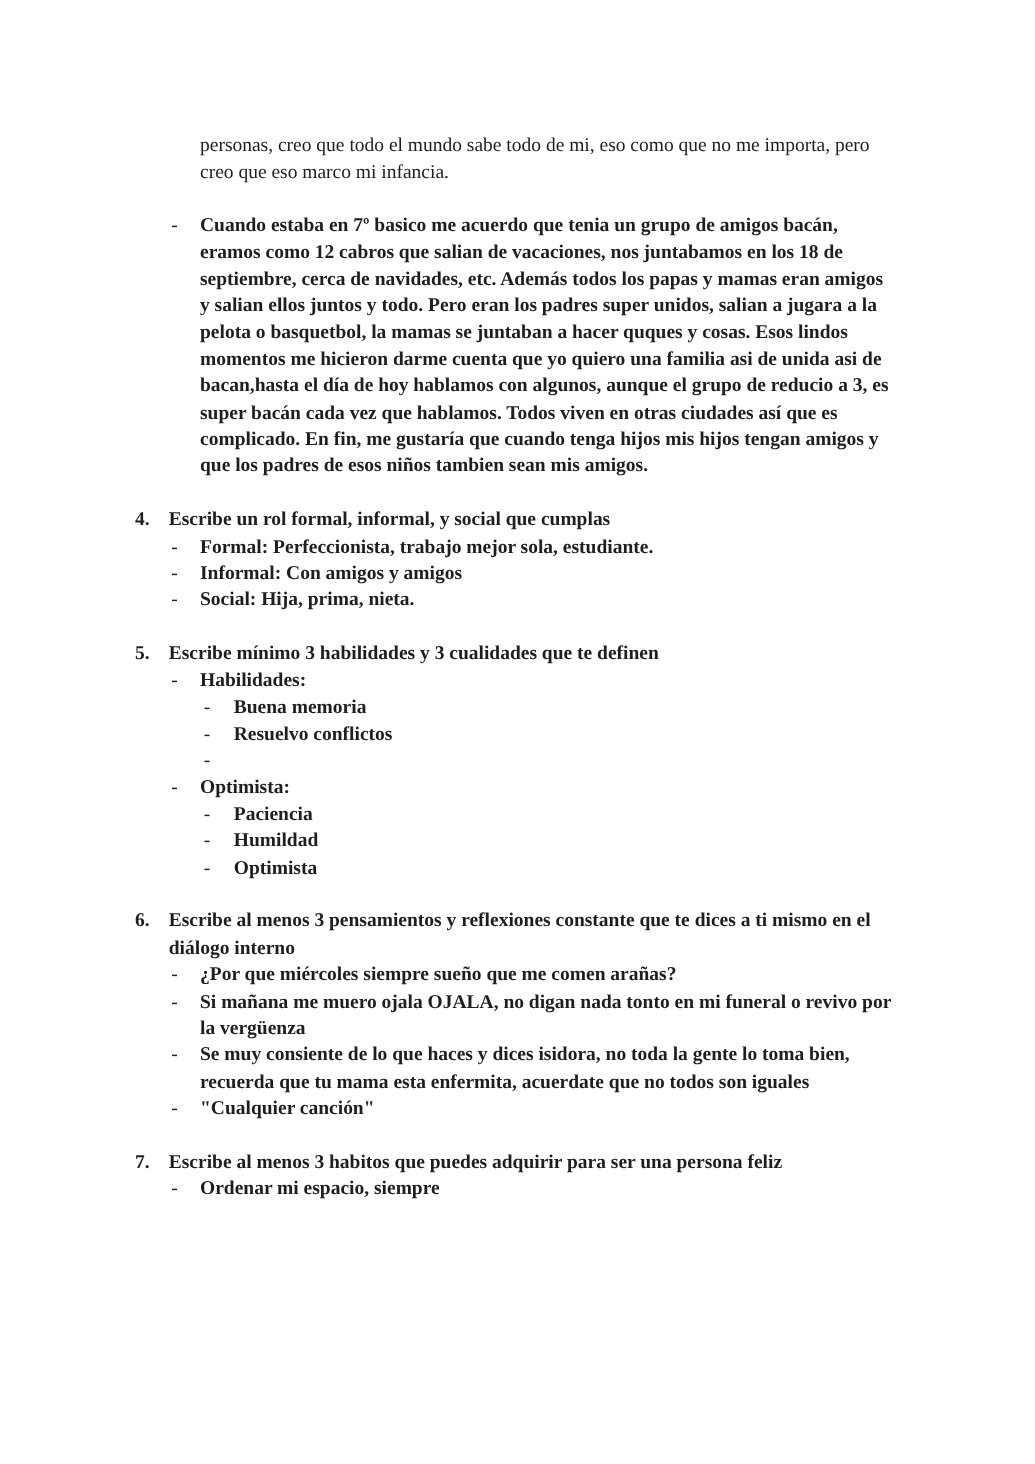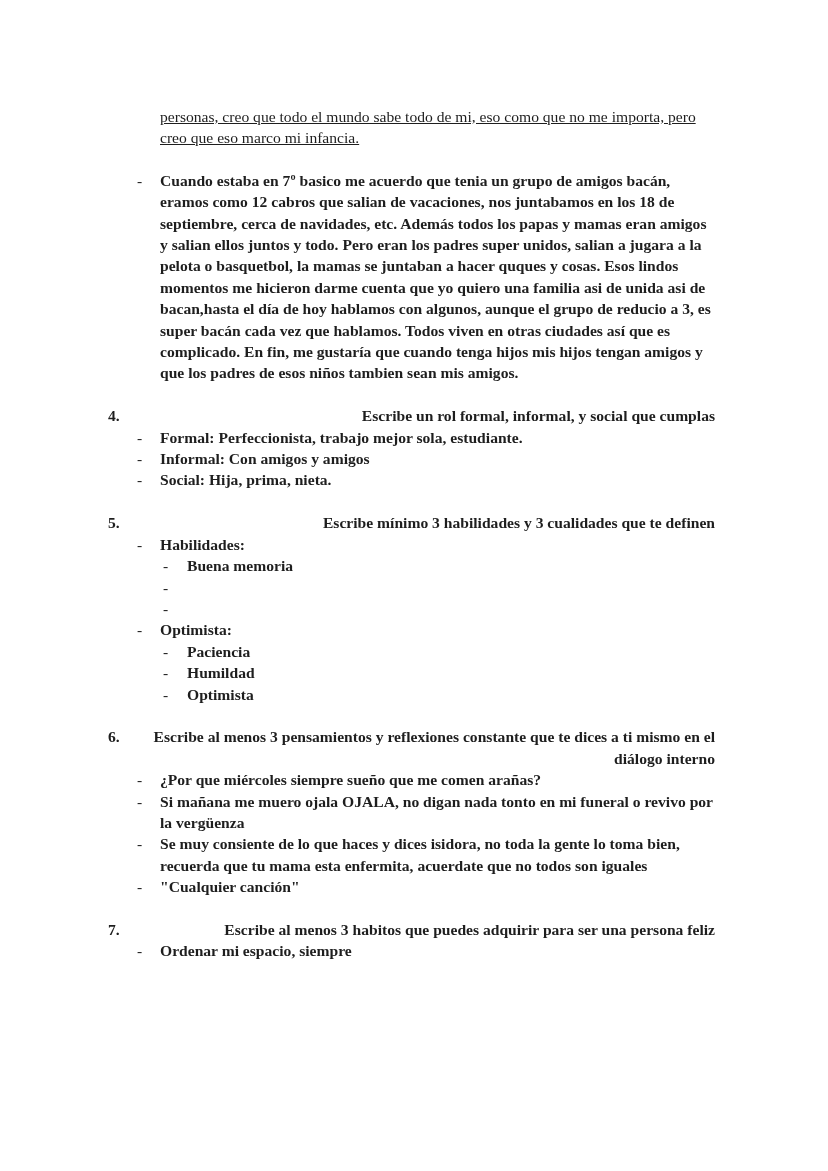--- a/index.html
+++ b/index.html
@@ -17,33 +17,32 @@
     font-size: 15.6px;
     line-height: 21.4px;
   }
   .content {
     position: absolute;
     left: 108px; top: 106px;
     width: 607px;
   }
   .cont-para {
     margin: 0 0 21px 52px;
-    text-decoration: underline;
   }
   .row { display: flex; }
   .row.l1 { padding-left: 29px; }
   .row.l2 { padding-left: 55px; }
   .dash { flex: none; }
   .l1 > .dash { width: 23px; }
   .l2 > .dash { width: 24px; }
   .btext { flex: 1; margin: 0; font-weight: bold; }
   .section { margin-top: 21.4px; }
   .sec-head { display: flex; font-weight: bold; }
   .sec-num { flex: none; width: 27px; }
-  .sec-title { flex: 1; text-align: right; }
+  .sec-title { flex: 1; }
 </style>
 </head>
 <body>
 
 <div class="page" style="background: rgb(255, 255, 255); color: rgb(30, 30, 30);">
   <div class="content">
     <p class="cont-para">personas, creo que todo el mundo sabe todo de mi, eso como que no me importa, pero creo que eso marco mi infancia.</p>
     <div class="row l1">
       <span class="dash">-</span>
       <p class="btext">Cuando estaba en 7º basico me acuerdo que tenia un grupo de amigos bacán, eramos como 12 cabros que salian de vacaciones, nos juntabamos en los 18 de septiembre, cerca de navidades, etc. Además todos los papas y mamas eran amigos y salian ellos juntos y todo. Pero eran los padres super unidos, salian a jugara a la pelota o basquetbol, la mamas se juntaban a hacer quques y cosas. Esos lindos momentos me hicieron darme cuenta que yo quiero una familia asi de unida asi de bacan,hasta el día de hoy hablamos con algunos, aunque el grupo de reducio a 3, es super bacán cada vez que hablamos. Todos viven en otras ciudades así que es complicado. En fin, me gustaría que cuando tenga hijos mis hijos tengan amigos y que los padres de esos niños tambien sean mis amigos.</p>
@@ -75,20 +74,21 @@
           <div class="row l1">
             <span class="dash">-</span>
             <p class="btext">Habilidades:</p>
           </div>
           <div class="row l2">
             <span class="dash">-</span>
             <p class="btext">Buena memoria</p>
           </div>
           <div class="row l2">
             <span class="dash">-</span>
+            <p class="btext">Resuelvo conflictos</p>
           </div>
           <div class="row l2">
             <span class="dash">-</span>
           </div>
           <div class="row l1">
             <span class="dash">-</span>
             <p class="btext">Optimista:</p>
           </div>
           <div class="row l2">
             <span class="dash">-</span>

